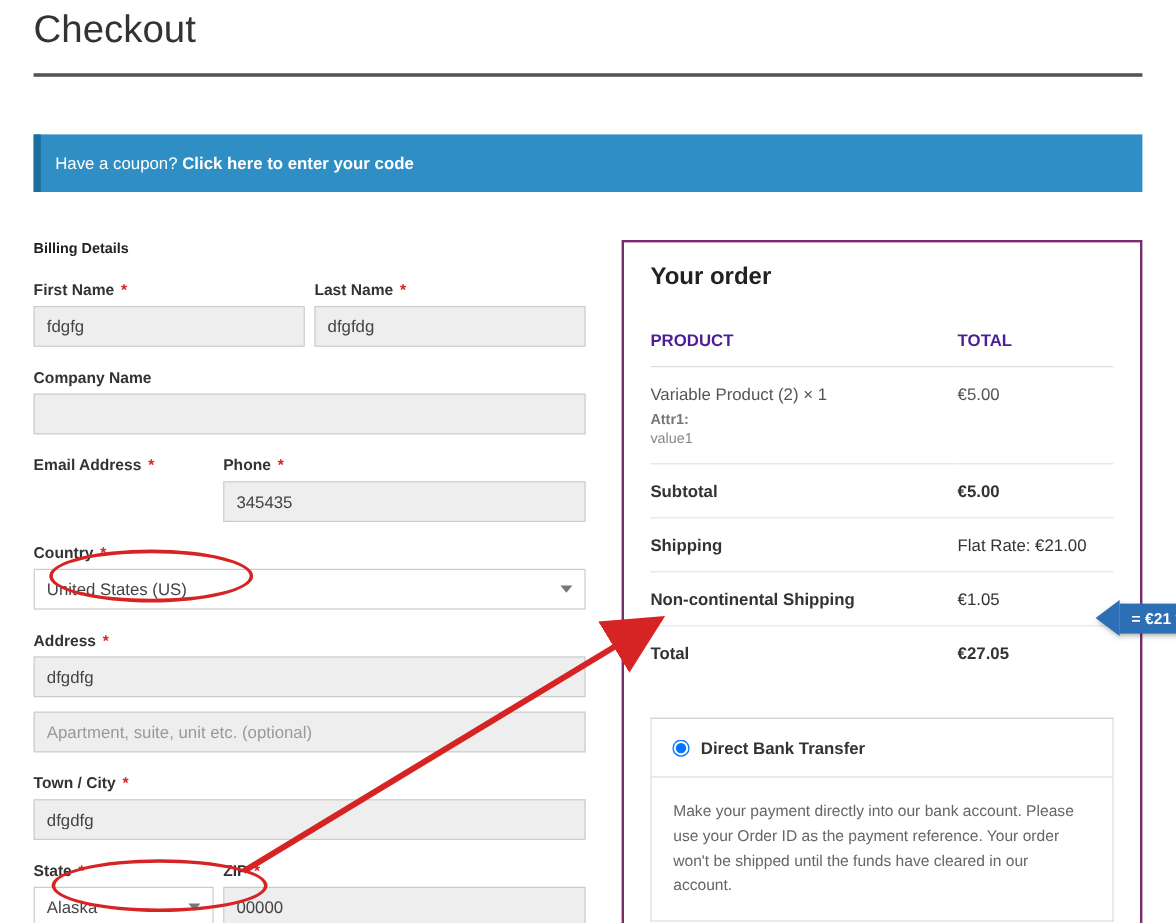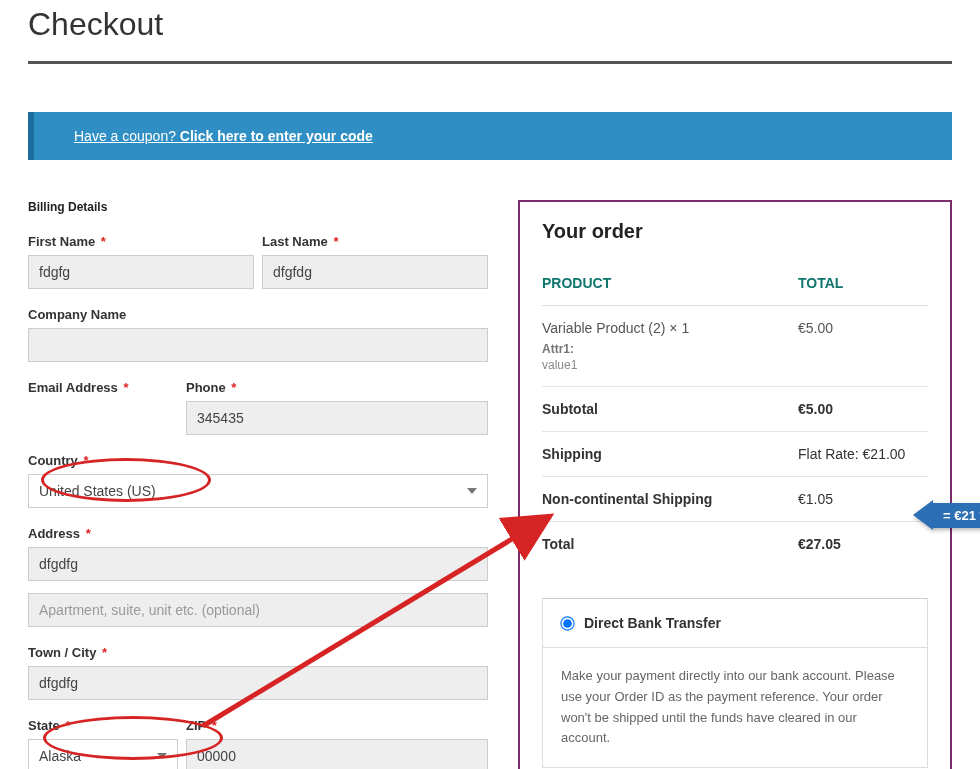--- a/index.html
+++ b/index.html
@@ -18,25 +18,24 @@
     margin: 6px 0 18px 0;
   }
   hr.divider {
     border: none;
     border-top: 3px solid #555;
     margin-bottom: 48px;
   }
   .coupon-box {
     background: #2f8fc5;
     color: #fff;
-    padding: 16px 40px;
+    padding: 16px 12px;
     border-left: 6px solid #1b6fa0;
     font-size: 14px;
     margin-bottom: 40px;
-    text-decoration: underline;
   }
   .coupon-box .link { font-weight: bold; cursor: pointer; }
   .layout { display: flex; gap: 30px; }
   .left-col { flex: 0 0 460px; }
   .right-col { flex: 1; position: relative; }
   h3.section-title {
     font-size: 12px;
     font-weight: bold;
     color: #222;
     margin-bottom: 20px;
@@ -88,21 +87,21 @@
   }
   .order-box h3 { font-size: 20px; font-weight: bold; color: #222; margin-bottom: 24px; }
   table.order-table {
     width: 100%;
     border-collapse: collapse;
     font-size: 14px;
   }
   table.order-table th {
     text-align: left;
     font-weight: bold;
-    color: #0f766e;
+    color: #4c1d95;
     padding: 8px 0 14px 0;
     border-bottom: 1px solid #ddd;
   }
   table.order-table td {
     padding: 14px 0;
     border-bottom: 1px solid #e4e4e4;
     color: #555;
     vertical-align: top;
   }
   table.order-table td.val { text-align: left; color: #555; width: 130px;}

